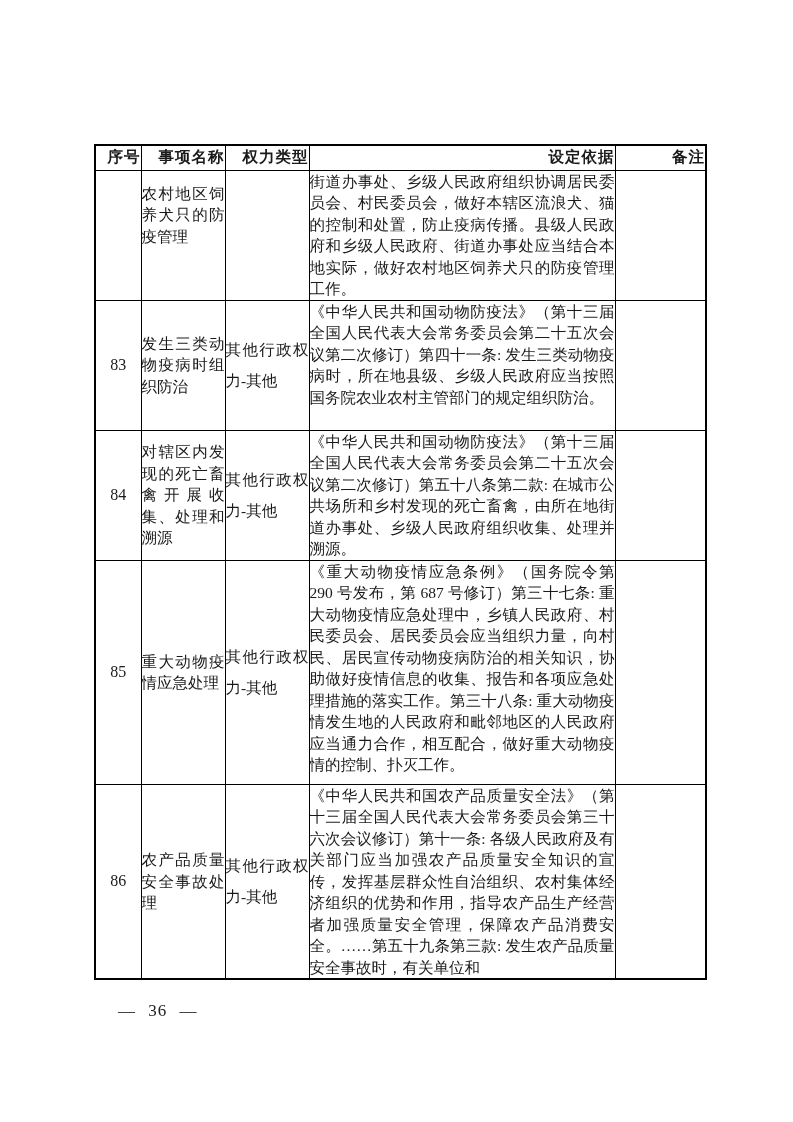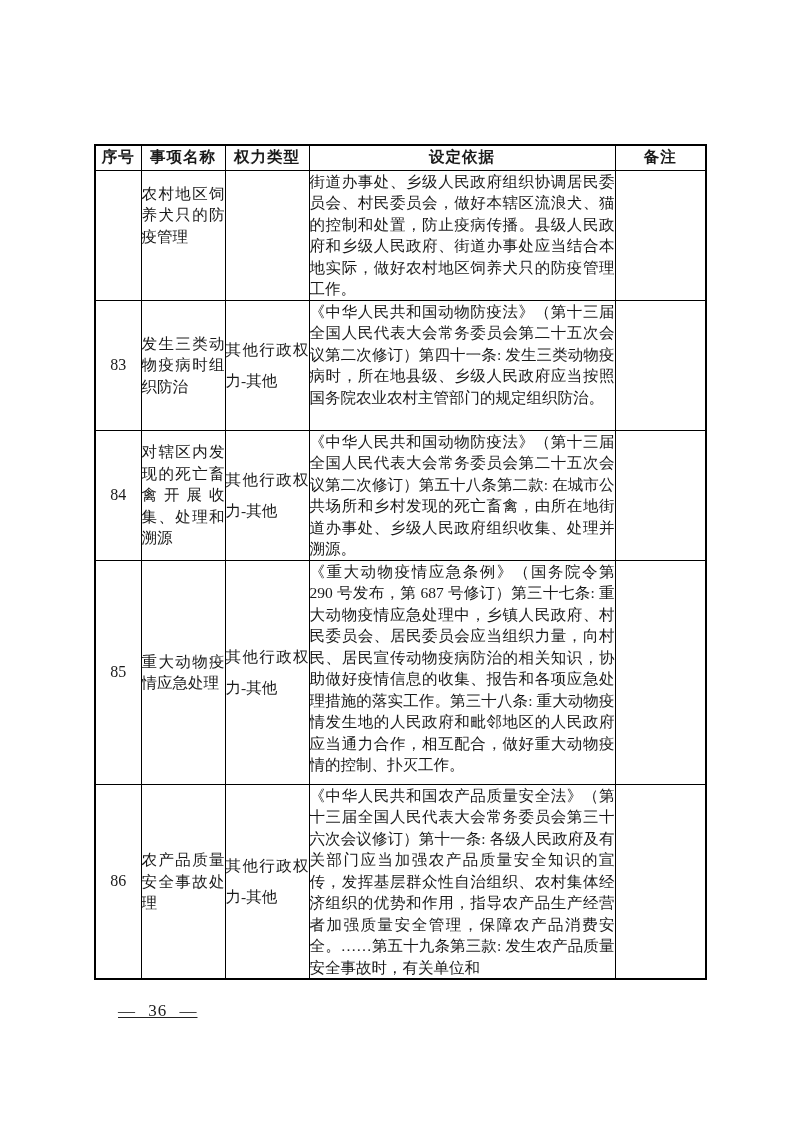--- a/index.html
+++ b/index.html
@@ -35,21 +35,21 @@
     overflow: hidden;
     font-weight: normal;
   }
   tr.hdr {
     height: 25px;
   }
   tr.hdr th {
     font-family: "Liberation Sans", "DejaVu Sans", sans-serif;
     font-weight: 700;
     font-size: 15.5px;
-    text-align: center;
+    text-align: right;
     vertical-align: middle;
     letter-spacing: 1px;
   }
   td.c-seq {
     text-align: center;
     vertical-align: middle;
     font-size: 16px;
   }
   td.c-name {
     vertical-align: middle;
@@ -82,21 +82,20 @@
   }
   .page-number {
     position: absolute;
     left: 118px;
     top: 1001px;
     font-size: 17px;
     letter-spacing: 1px;
     word-spacing: 7px;
     color: #222;
     white-space: pre;
-    text-decoration: underline;
   }
 </style>
 </head>
 <body>
 
 <div class="page">
 
   <table class="doc-table">
     <colgroup>
       <col style="width:46px">

